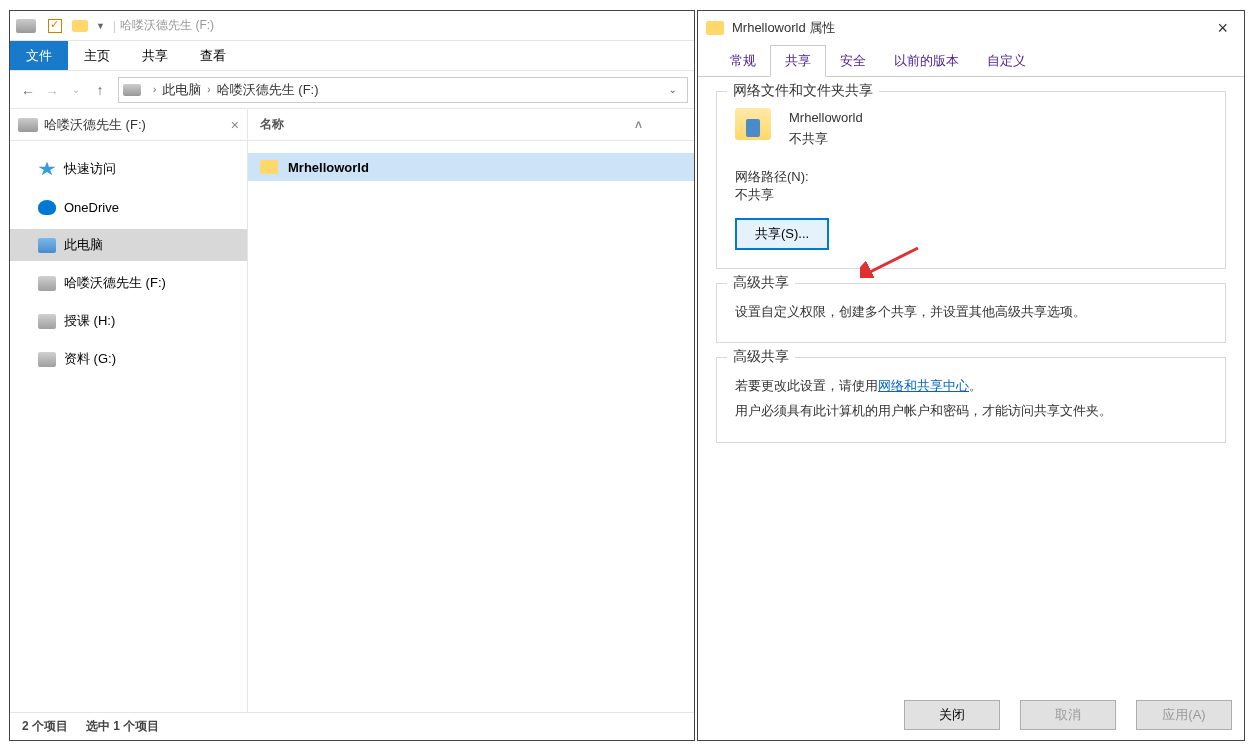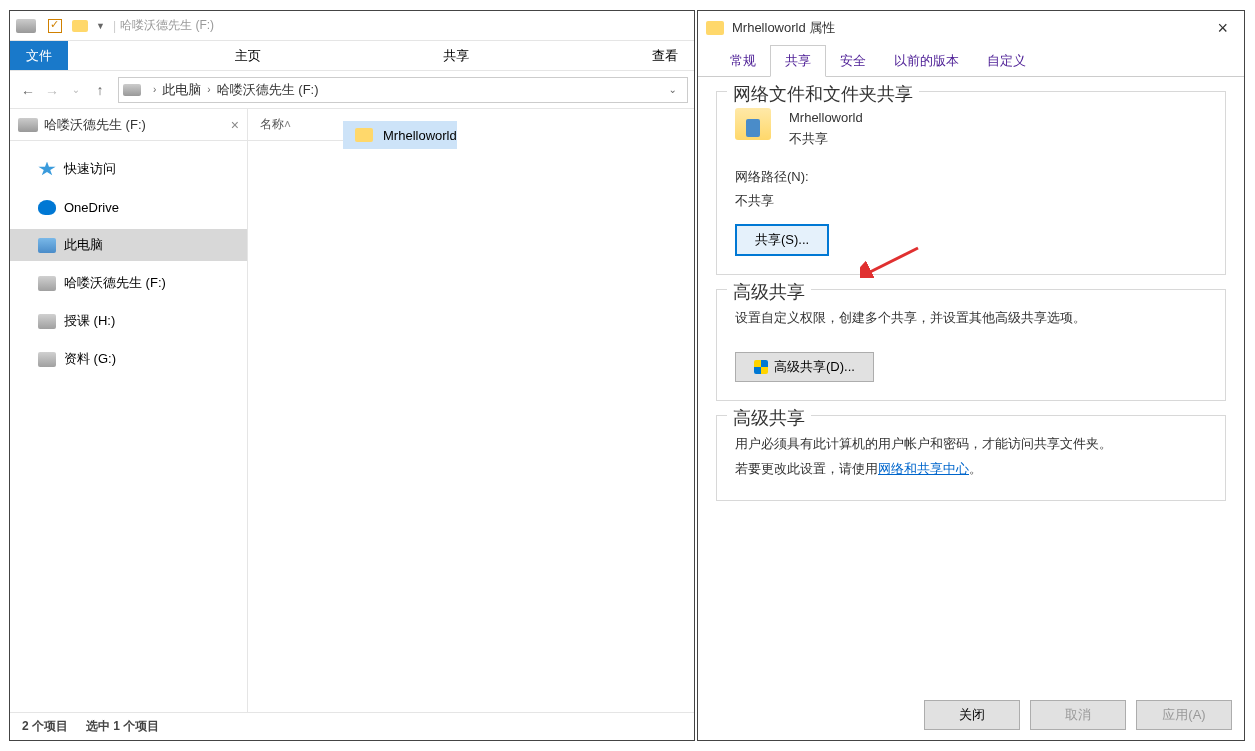--- a/index.html
+++ b/index.html
@@ -32,21 +32,20 @@
     .titlebar .folder-small { width: 16px; height: 12px; background: #ffd86b; border-radius: 2px; margin: 0 4px; }
     .titlebar .dd { font-size: 9px; color: #666; margin: 0 4px; }
     .titlebar .sep { color: #ccc; margin: 0 4px; }
     
     .ribbon {
       height: 30px;
       display: flex;
       align-items: stretch;
       border-bottom: 1px solid #e5e5e5;
       font-size: 13px;
-      justify-content: space-between;
     }
     .ribbon-tab {
       padding: 6px 16px;
       color: #000000;
       cursor: pointer;
     }
     .ribbon-tab.file {
       background: #1979ca;
       color: #fff;
     }
@@ -114,20 +113,22 @@
     .tree-item .icon { width: 18px; height: 15px; margin-right: 8px; flex-shrink: 0; }
     .icon-star { background: #3a9bdc; clip-path: polygon(50% 0%, 61% 35%, 98% 35%, 68% 57%, 79% 91%, 50% 70%, 21% 91%, 32% 57%, 2% 35%, 39% 35%); }
     .icon-cloud { background: #0078d4; border-radius: 50% 50% 40% 40%; position: relative; }
     .icon-monitor { background: linear-gradient(#79b8e8,#4a8cc9); border-radius: 2px; }
     .icon-drive { background: linear-gradient(#d0d0d0,#a0a0a0); border-radius: 2px; }
     .icon-network { background: #3a9bdc; border-radius: 3px; }
     
     .filepane {
       flex: 1;
       display: flex;
+      flex-direction: column;
+      font-weight: bold;
     }
     .file-header {
       height: 32px;
       display: flex;
       align-items: center;
       padding: 0 12px;
       font-size: 12px;
       color: #555;
       border-bottom: 1px solid #e5e5e5;
     }
@@ -212,21 +213,21 @@
       margin-bottom: 14px;
       padding: 16px 18px 18px 18px;
       position: relative;
     }
     .groupbox-title {
       position: absolute;
       top: -10px;
       left: 10px;
       background: #fff;
       padding: 0 6px;
-      font-size: 18px;
+      font-size: 14px;
     }
     .share-info {
       display: flex;
       gap: 18px;
       margin-bottom: 18px;
     }
     .big-folder {
       width: 36px;
       height: 32px;
       background: linear-gradient(#ffe9a8,#ffd86b);
@@ -239,21 +240,21 @@
       position: absolute;
       bottom: 3px;
       left: 50%;
       transform: translateX(-50%);
       width: 14px;
       height: 18px;
       background: #4a8cc9;
       border-radius: 2px;
     }
     .share-meta { line-height: 1.6; }
-    .net-path { margin-bottom: 6px; }
+    .net-path { }
     .net-path-val { margin-bottom: 14px; }
     .share-btn-wrap { display: flex; align-items: center; gap: 20px; }
     .btn {
       padding: 5px 18px;
       border: 1px solid #adadad;
       background: #e1e1e1;
       font-size: 13px;
       cursor: pointer;
     }
     .btn.primary {
@@ -274,21 +275,21 @@
       border-radius: 2px;
     }
     .groupbox p { line-height: 1.9; }
     .link { color: #0066cc; text-decoration: underline; cursor: pointer; }
     
     .prop-buttons {
       position: absolute;
       bottom: 10px;
       right: 12px;
       display: flex;
-      gap: 10px;
+      gap: 20px;
     }
     .prop-buttons .btn { width: 96px; text-align: center; }
     
     .arrow {
       position: absolute;
       left: 860px;
       top: 246px;
       width: 60px;
       height: 32px;
       pointer-events: none;
@@ -404,30 +405,27 @@
       </div>
       <div class="net-path">网络路径(N):</div>
       <div class="net-path-val">不共享</div>
       <div class="share-btn-wrap">
         <button class="btn primary">共享(S)...</button>
       </div>
     </div>
     <div class="groupbox">
       <div class="groupbox-title">高级共享</div>
       <p>设置自定义权限，创建多个共享，并设置其他高级共享选项。</p>
-      <div style="margin-top:22px;">
-        <button class="btn shield">高级共享(D)...</button>
-      </div>
     </div>
     <div class="groupbox">
       <div class="groupbox-title">高级共享</div>
-      <p>用户必须具有此计算机的用户帐户和密码，才能访问共享文件夹。</p>
       <p>
         <span>若要更改此设置，请使用</span><a class="link">网络和共享中心</a><span>。</span>
       </p>
+      <p>用户必须具有此计算机的用户帐户和密码，才能访问共享文件夹。</p>
     </div>
   </div>
   <div class="prop-buttons">
     <button class="btn">关闭</button>
     <button class="btn disabled">取消</button>
     <button class="btn disabled">应用(A)</button>
   </div>
 </div>
 
 <svg class="arrow" viewBox="0 0 60 32">

